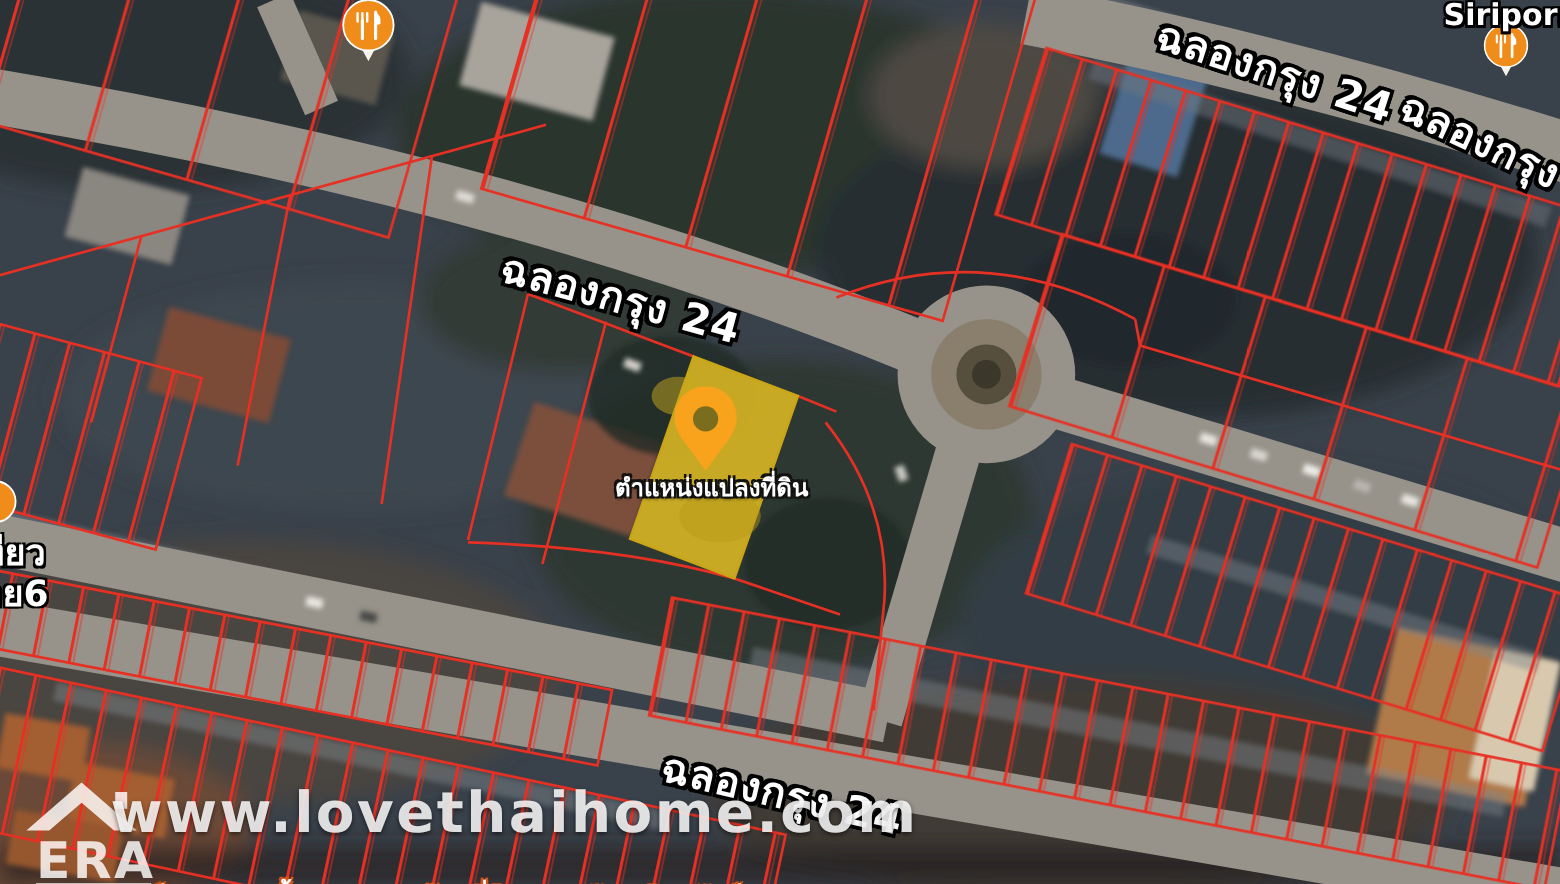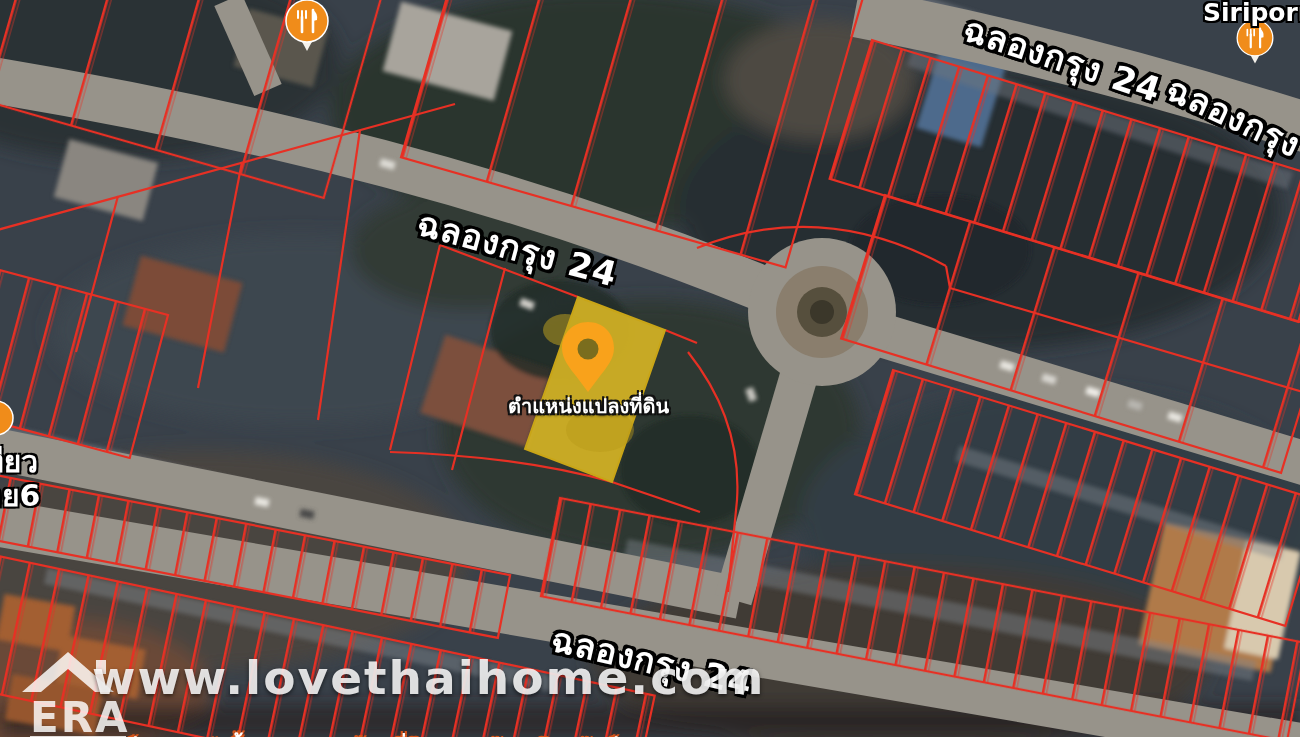--- a/index.html
+++ b/index.html
@@ -19,21 +19,21 @@
   .poi-label{
     color:#fff;font-weight:bold;font-size:25px;
     text-shadow:-2px -2px 0 #000,2px -2px 0 #000,-2px 2px 0 #000,2px 2px 0 #000,
                  0 -2px 0 #000,0 2px 0 #000,-2px 0 0 #000,2px 0 0 #000;
   }
   .partial-label{
     color:#fff;font-weight:bold;font-size:30px;line-height:1.12;
     text-shadow:-2px -2px 0 #000,2px -2px 0 #000,-2px 2px 0 #000,2px 2px 0 #000;
   }
   .parcel-label{
-    color:#fff;font-weight:bold;font-size:20px;text-align:left;width:170px;
+    color:#fff;font-weight:bold;font-size:20px;text-align:center;width:170px;
     text-shadow:-2px -2px 0 #111,2px -2px 0 #111,-2px 2px 0 #111,2px 2px 0 #111,0 2px 3px #000;
   }
   .wm-url{
     color:rgba(255,255,255,0.85);font-weight:bold;font-size:47px;letter-spacing:2px;
     text-shadow:0 2px 4px rgba(0,0,0,0.55);
   }
   .wm-tagline{
     color:#fff;font-weight:bold;font-size:21px;letter-spacing:0.5px;
     text-shadow:-2px -2px 0 #d85418,2px -2px 0 #d85418,-2px 2px 0 #d85418,2px 2px 0 #d85418,0 0 4px #b33c0e;
   }

